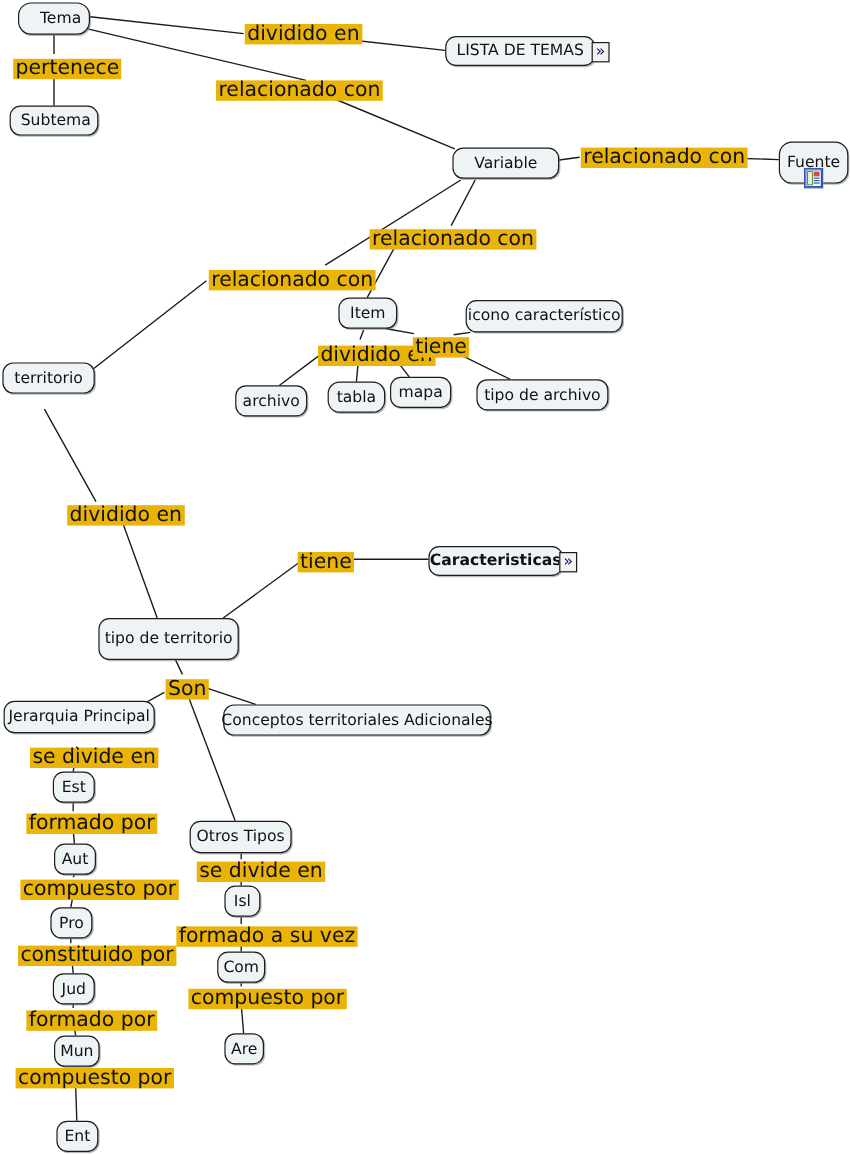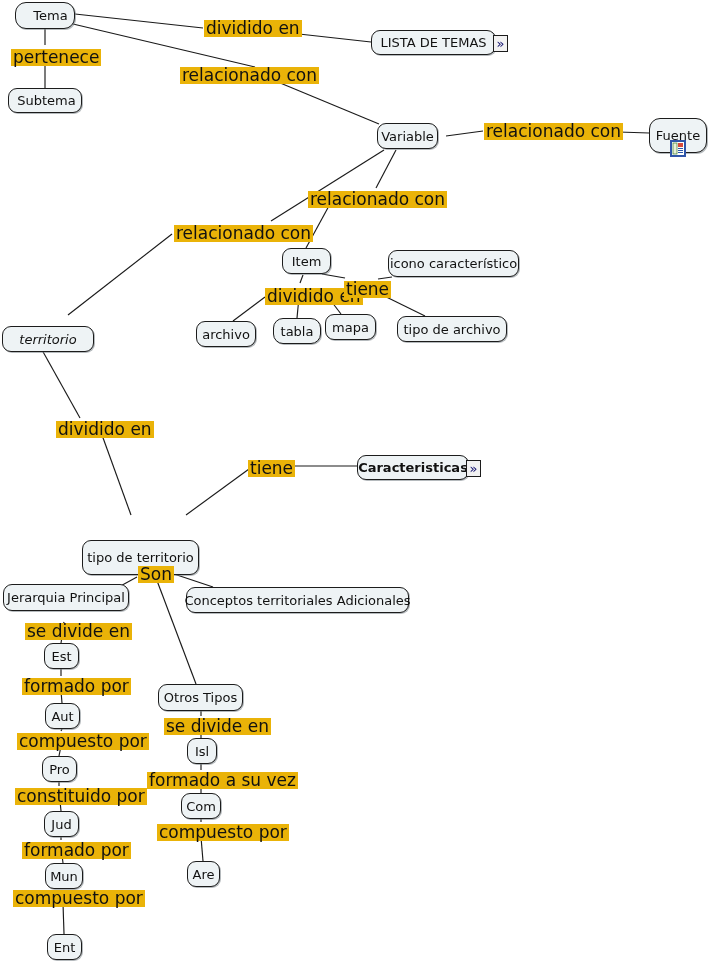--- a/index.html
+++ b/index.html
@@ -137,37 +137,37 @@
       <div class="node tall" style="left: 15px; top: 2px; width: 60px; height: 27px; padding-left: 20px;">
         <span>Tema</span>
       </div>
       <div class="node" style="left: 8px; top: 88px; width: 74px; height: 25px; padding-left: 12px;">
         <span>Subtema</span>
       </div>
       <div class="node" style="left: 371px; top: 30px; width: 125px; height: 25px;">
         <span>LISTA DE TEMAS</span>
       </div>
       <div class="badge-chev" style="left: 493px; top: 35px;">»</div>
-      <div class="node" style="left: 377px; top: 123px; width: 61px; height: 26px;">
+      <div class="node" style="left: 377px; top: 123px; width: 89px; height: 26px;">
         <span>Variable</span>
       </div>
       <div class="node tall" style="left: 649px; top: 118px; width: 58px; height: 35px;">
         <span>Fuente</span>
       </div>
       <div class="doc-icon" style="left: 670px; top: 140px;">
         <svg width="14" height="15" viewBox="0 0 14 15">
           <rect x="0.5" y="0.5" width="13" height="14" fill="#ffffff" stroke="#2b56a8"></rect>
           <rect x="2" y="2" width="4" height="11" fill="#e8f0d8" stroke="#3b7a2b" stroke-width="0.7"></rect>
           <rect x="7" y="2" width="5" height="4" fill="#d84a3a"></rect>
           <rect x="7" y="7" width="5" height="1" fill="#2b56a8"></rect>
           <rect x="7" y="9" width="5" height="1" fill="#2b56a8"></rect>
           <rect x="7" y="11" width="5" height="1" fill="#2b56a8"></rect>
         </svg>
       </div>
-      <div class="node" style="left: 2px; top: 326px; width: 92px; height: 26px; font-style: italic;">
+      <div class="node" style="left: 2px; top: 302px; width: 77px; height: 26px;">
         <span>territorio</span>
       </div>
       <div class="node" style="left: 282px; top: 248px; width: 49px; height: 26px;">
         <span>Item</span>
       </div>
       <div class="node" style="left: 388px; top: 250px; width: 131px; height: 27px;">
         <span>icono característico</span>
       </div>
       <div class="node" style="left: 196px; top: 321px; width: 60px; height: 26px;">
         <span>archivo</span>
@@ -178,21 +178,21 @@
       <div class="node" style="left: 325px; top: 314px; width: 51px; height: 26px;">
         <span>mapa</span>
       </div>
       <div class="node" style="left: 397px; top: 316px; width: 110px; height: 26px;">
         <span>tipo de archivo</span>
       </div>
       <div class="node" style="left: 357px; top: 455px; width: 112px; height: 25px; font-weight: bold;">
         <span>Caracteristicas</span>
       </div>
       <div class="badge-chev" style="left: 466px; top: 460px;">»</div>
-      <div class="node" style="left: 82px; top: 540px; width: 117px; height: 35px;">
+      <div class="node" style="left: 82px; top: 515px; width: 117px; height: 35px;">
         <span>tipo de territorio</span>
       </div>
       <div class="node" style="left: 186px; top: 587px; width: 223px; height: 26px;">
         <span>Conceptos territoriales Adicionales</span>
       </div>
       <div class="node" style="left: 3px; top: 584px; width: 126px; height: 27px;">
         <span>Jerarquia Principal</span>
       </div>
       <div class="node" style="left: 44px; top: 643px; width: 35px; height: 26px;">
         <span>Est</span>

